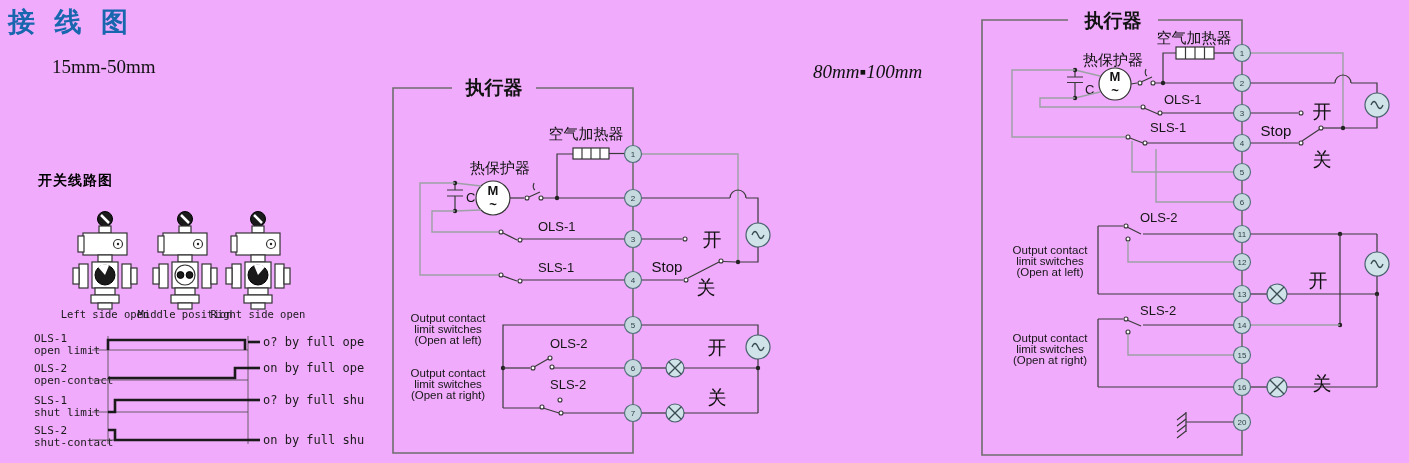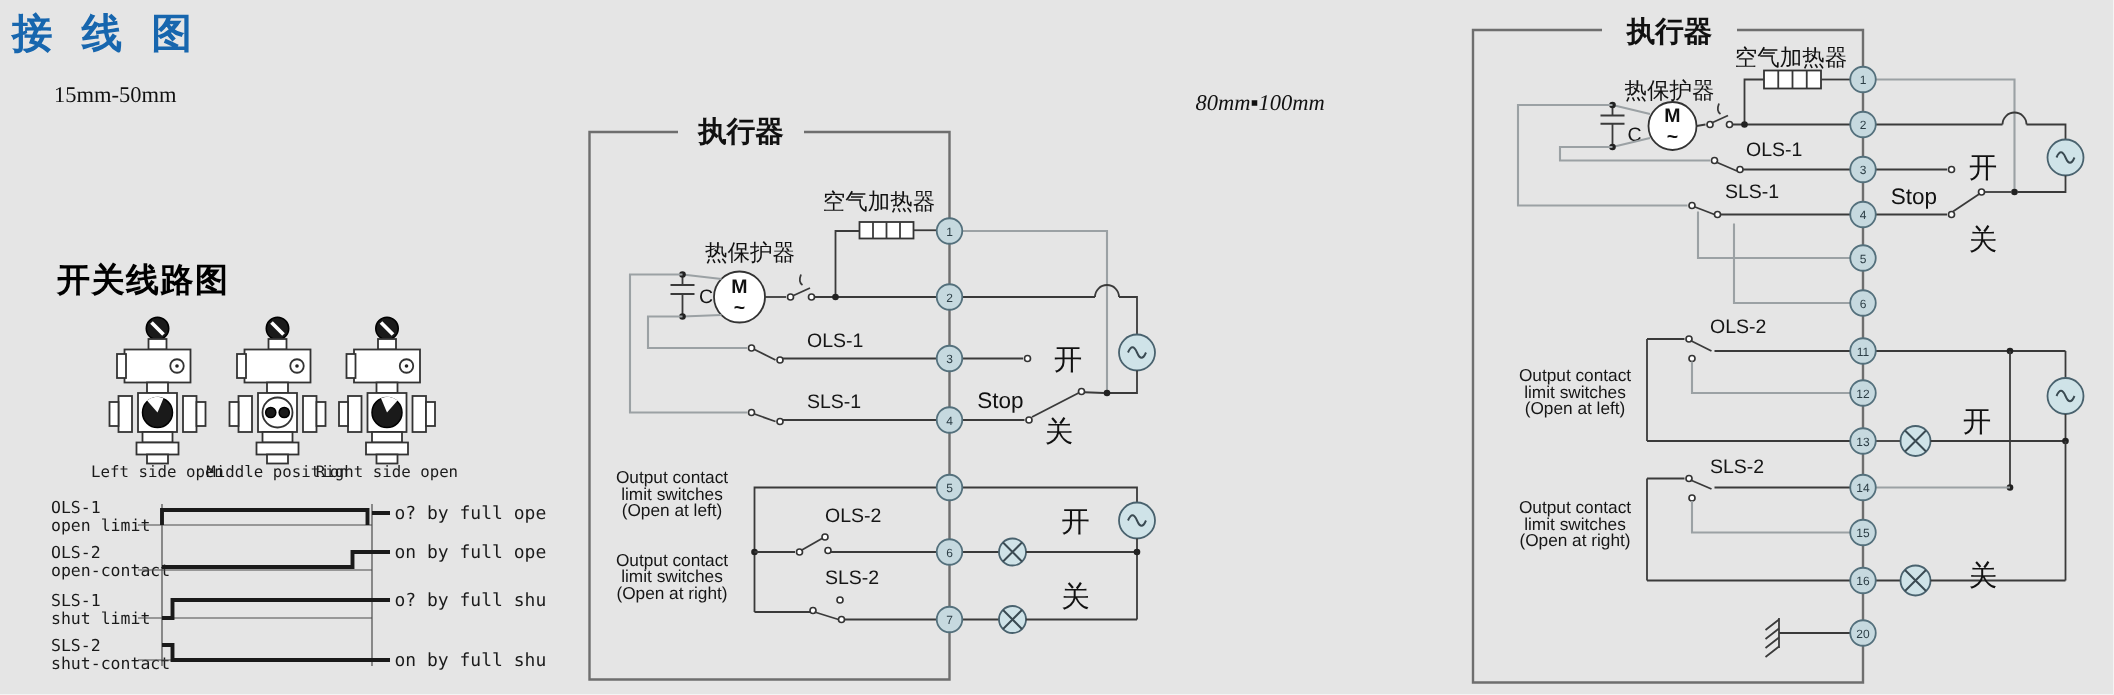--- a/index.html
+++ b/index.html
@@ -1,21 +1,21 @@
 <!DOCTYPE html>
 <html><head>
 <meta charset="utf-8">
 <style>
   html,body{margin:0;padding:0;background:#fff;}
-  .canvas{position:relative;width:1409px;height:463px;background:#e5e5e5;overflow:hidden;
+  .canvas{position:relative;width:1409px;height:463px;background:#f0abfc;overflow:hidden;
           font-family:"Liberation Sans",sans-serif;}
   .abs{position:absolute;}
   .page-title{left:8px;top:4px;font-size:27px;font-weight:bold;color:#1766ae;letter-spacing:6px;}
-  .size-label{font-family:"Liberation Serif",serif;font-size:15px;color:#111;}
-  .sw-heading{left:38px;top:172px;font-size:22px;font-weight:bold;color:#000;letter-spacing:1px;}
+  .size-label{font-family:"Liberation Serif",serif;font-size:19px;color:#111;margin-left:16px;}
+  .sw-heading{left:38px;top:172px;font-size:14px;font-weight:bold;color:#000;letter-spacing:1px;}
   svg{position:absolute;overflow:visible;}
   
   .w{stroke:#3a3a3a;stroke-width:1.2;fill:none;}
   .wg{stroke:#9ba1a4;stroke-width:1.4;fill:none;}
   .box{stroke:#6e6e6e;stroke-width:1.6;fill:none;}
   .thick{stroke:#1a1a1a;stroke-width:2.6;fill:none;}
   .thin{stroke:#4a4a4a;stroke-width:0.8;fill:none;}
   .oc{fill:#fff;stroke:#333;stroke-width:1.1;}
   .dot{fill:#222;stroke:none;}
   .term{fill:#c6d9df;stroke:#54707c;stroke-width:1.2;}

